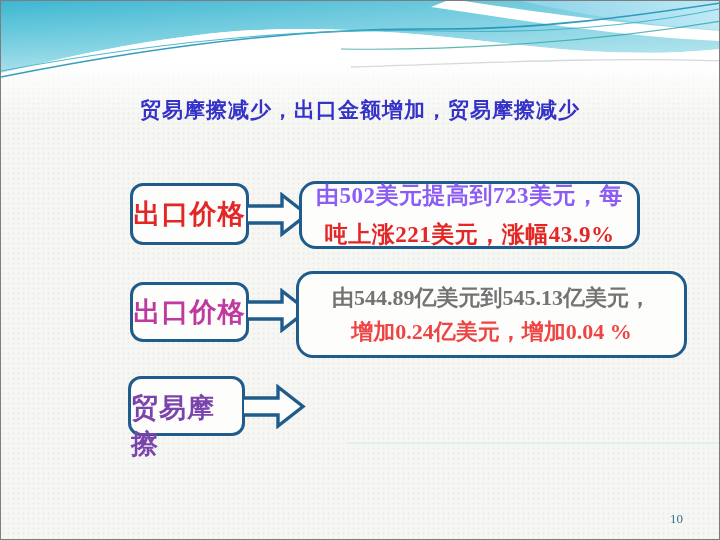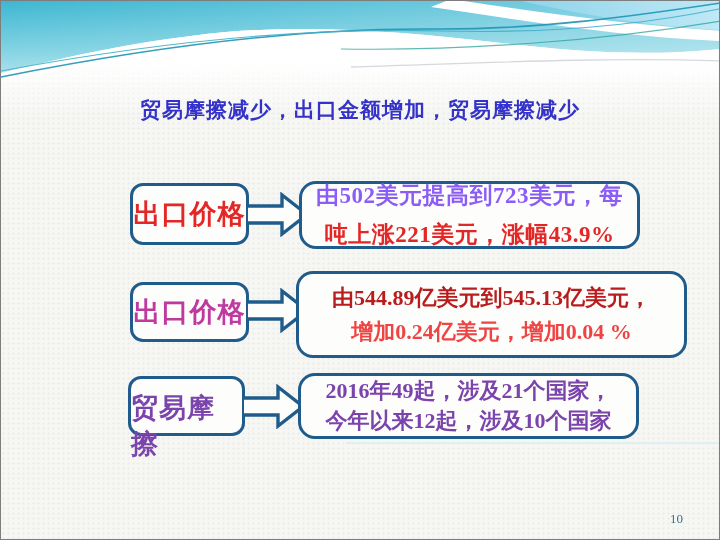--- a/index.html
+++ b/index.html
@@ -105,32 +105,28 @@
   </div>
 
   <div class="label-box box2">
     <span style="color: rgb(191, 58, 159);">出口价格</span>
   </div>
   <svg class="arrow arr2" width="63" height="45" viewBox="0 0 63 45">
     <path d="M1,14 H35 V3 L60,22.5 L35,42 V31 H1 Z" fill="#fdfdfb"></path>
     <path d="M1,14 H35 V3 L60,22.5 L35,42 V31 H1" fill="none" stroke="#1F5C8B" stroke-width="3.4"></path>
   </svg>
   <div class="desc-box desc2">
-    <div style="color: #b91c1c;">由544.89亿美元到545.13亿美元，</div>
+    <div style="color: #737373;">由544.89亿美元到545.13亿美元，</div>
     <div style="color: #ef4444;">增加0.24亿美元，增加0.04 %</div>
   </div>
 
   <div class="label-box box3">
     <span style="color: rgb(123, 68, 172); margin-top: 40px;">贸易摩擦</span>
   </div>
   <svg class="arrow arr3" width="63" height="45" viewBox="0 0 63 45">
     <path d="M1,14 H35 V3 L60,22.5 L35,42 V31 H1 Z" fill="#fdfdfb"></path>
     <path d="M1,14 H35 V3 L60,22.5 L35,42 V31 H1" fill="none" stroke="#1F5C8B" stroke-width="3.4"></path>
   </svg>
-  <div class="desc-box desc3">
-    <div style="color: rgb(123, 68, 172);">2016年49起，涉及21个国家，</div>
-    <div style="color: rgb(123, 68, 172);">今年以来12起，涉及10个国家</div>
-  </div>
 
   <div class="faint-line"></div>
 
   <div class="page-number">10</div>
 </div>
 
 </body></html>

